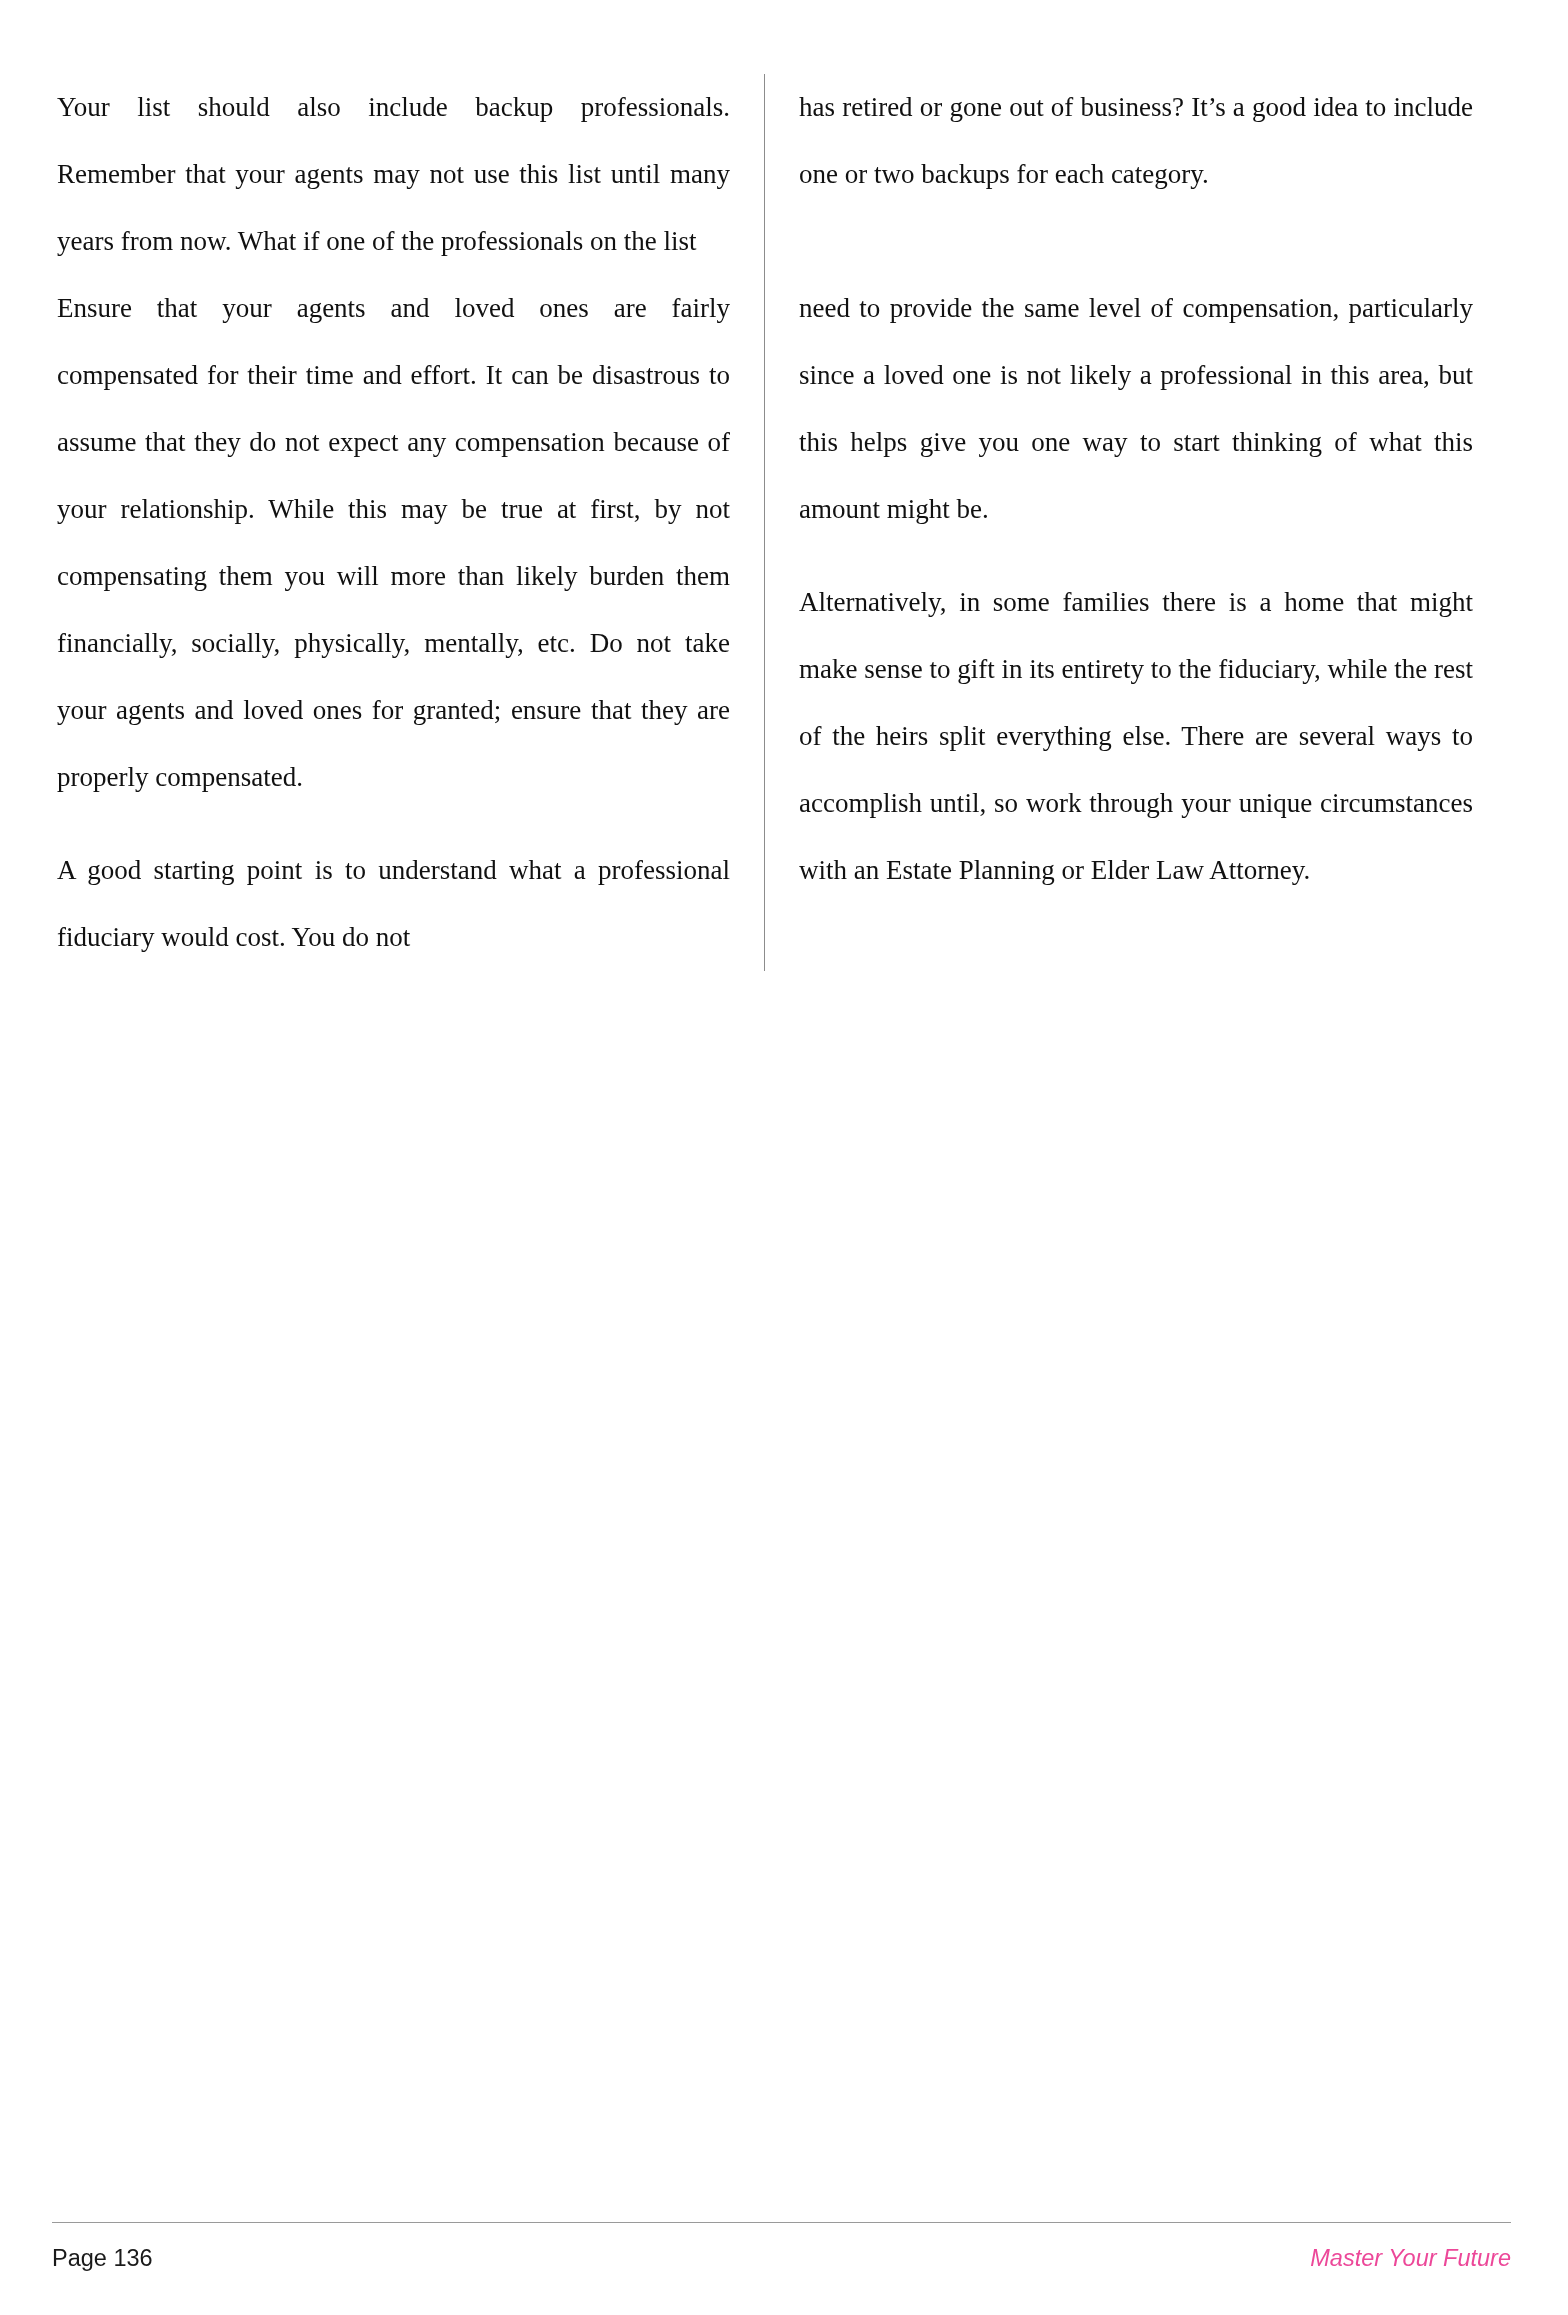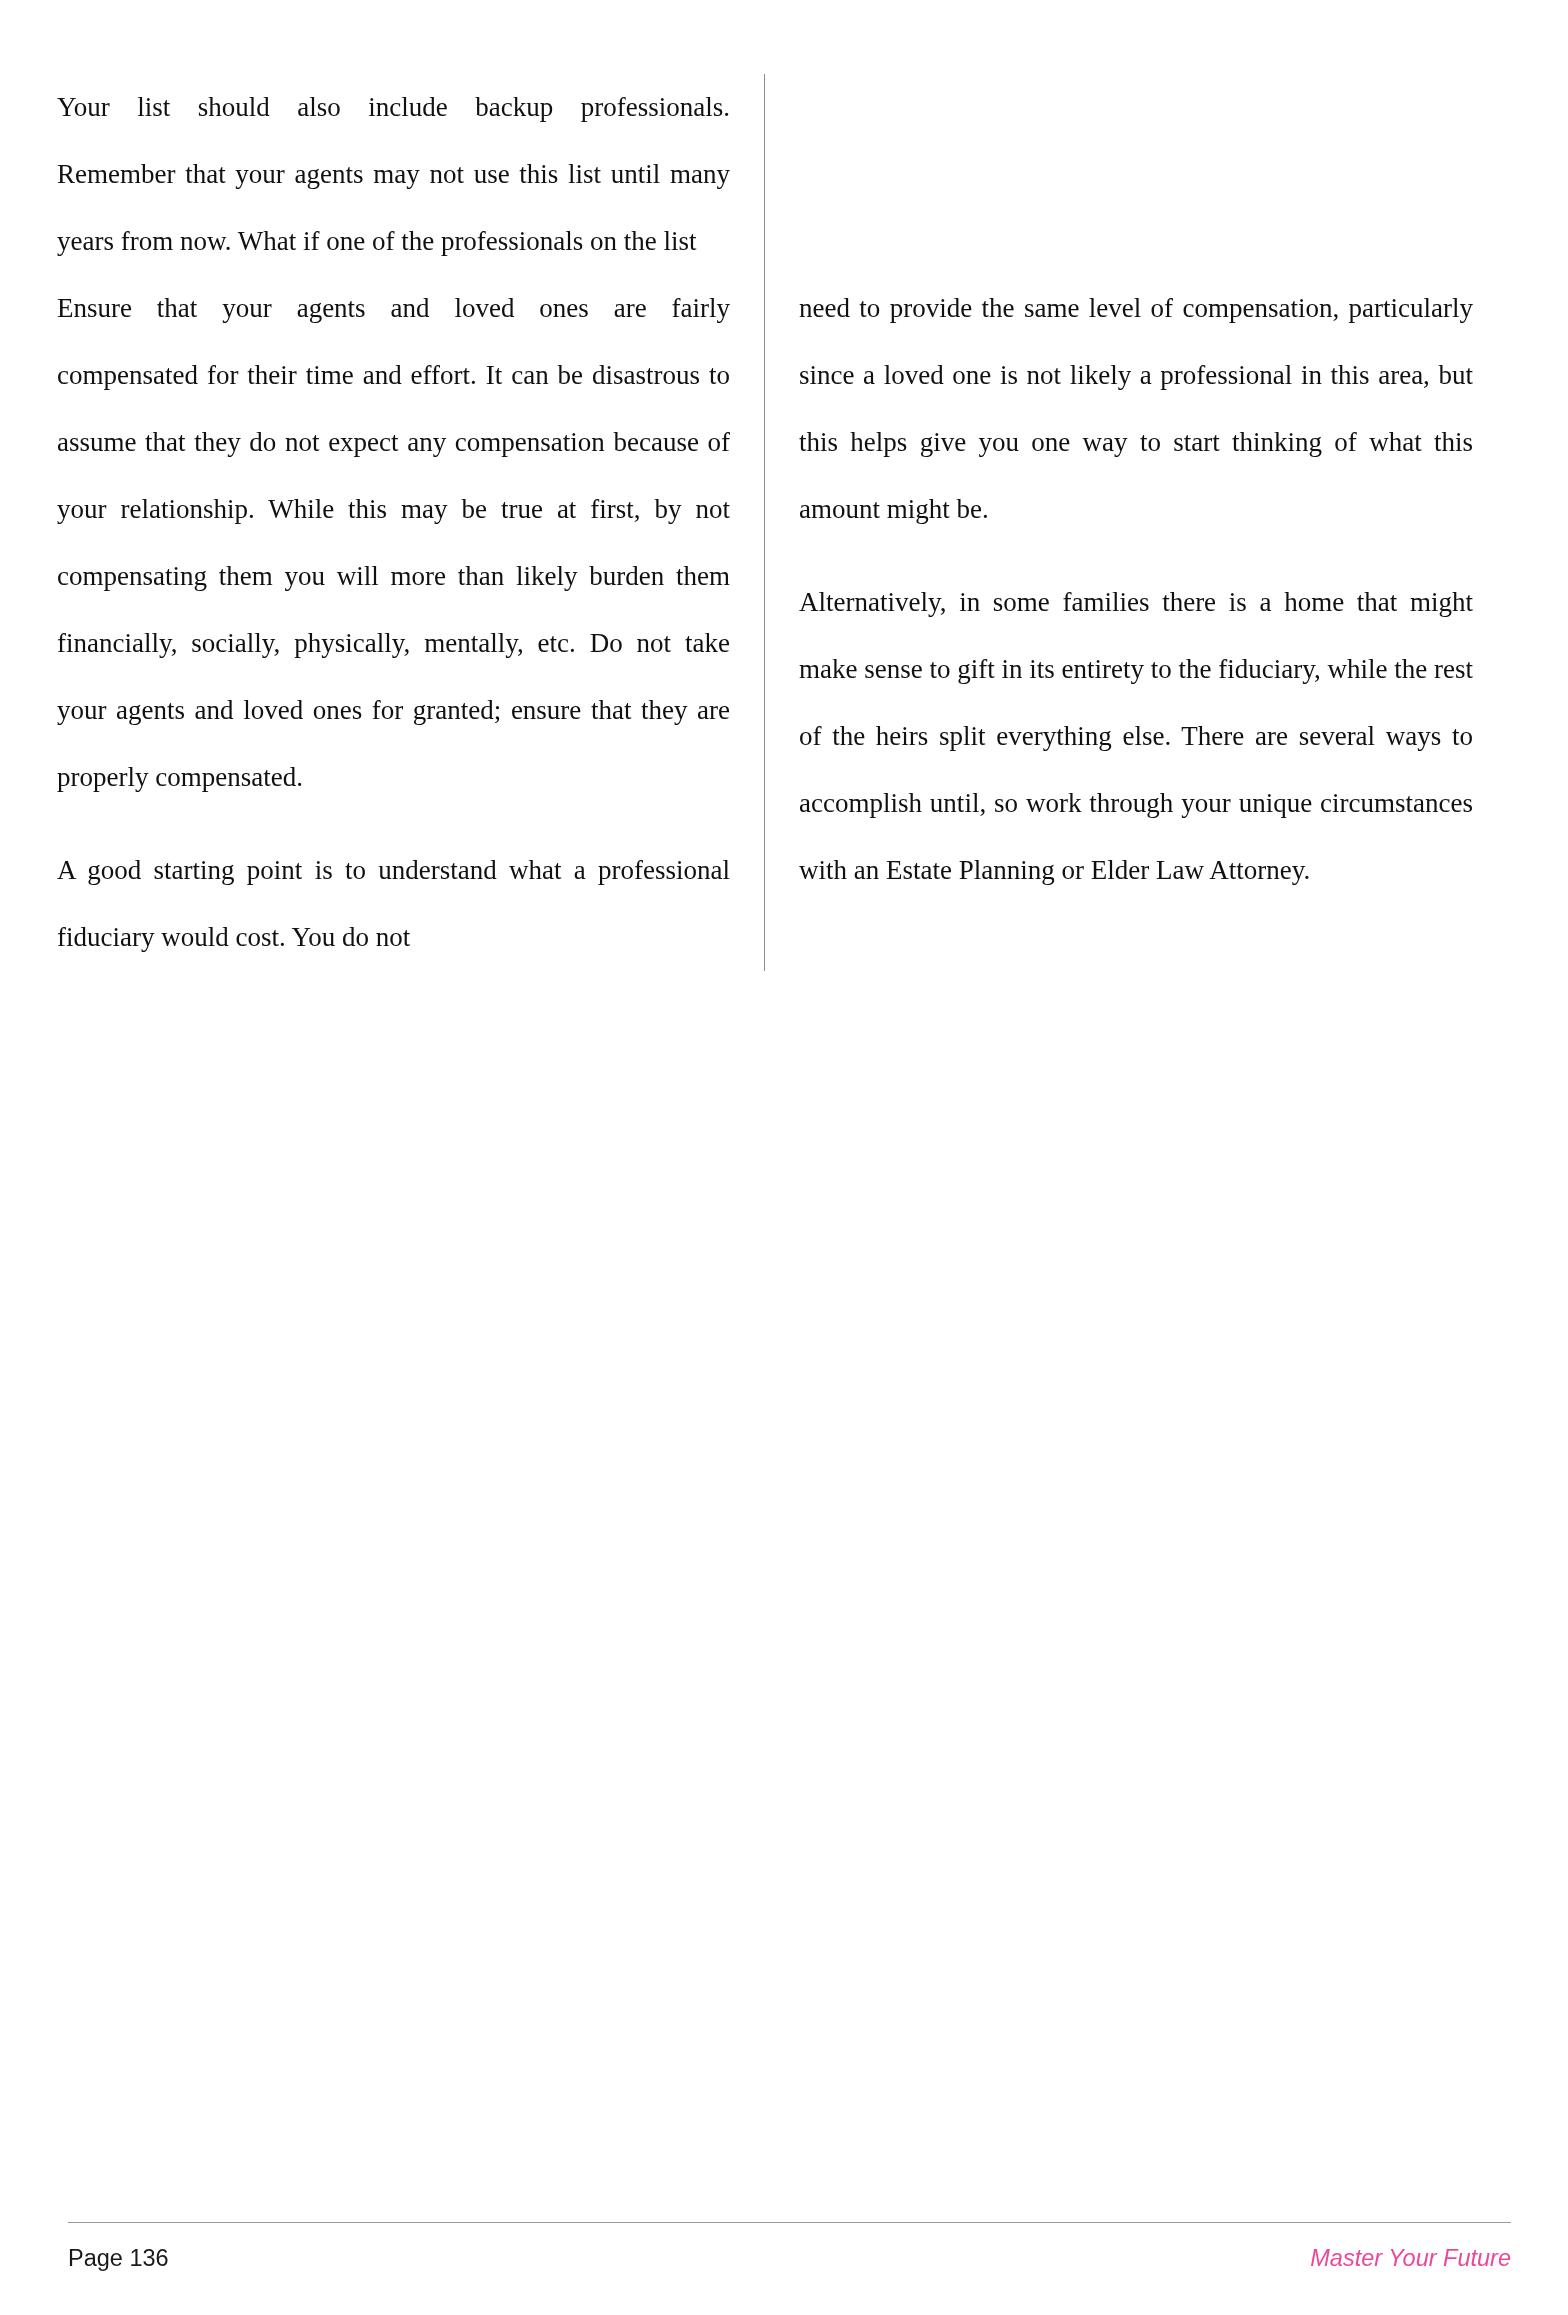--- a/index.html
+++ b/index.html
@@ -54,21 +54,21 @@
   .section-heading {
     font-size: 33px;
     font-weight: 700;
     line-height: 1.2;
     margin: 47px 0 33px 0;
     color: #0d0d0d;
     letter-spacing: 0.2px;
   }
   .footer {
     position: absolute;
-    left: 68px;
+    left: 52px;
     right: 57px;
     bottom: 43px;
     border-top: 1.5px solid #9a9a9a;
     padding-top: 21.6px;
     display: flex;
     justify-content: space-between;
     align-items: baseline;
   }
   .footer-left {
     font-family: "Liberation Sans", sans-serif;
@@ -86,20 +86,23 @@
 <body>
 
 <div class="page">
 
   <div class="content">
 
     <div class="cols">
       <div class="col col-left">
         <p class="last">Your list should also include backup professionals. Remember that your agents may not use this list until many years from now. What if one of the professionals on the list</p>
       </div>
+      <div class="col col-right">
+        <p class="last">has retired or gone out of business? It’s a good idea to include one or two backups for each category.</p>
+      </div>
     </div>
 
 
     <div class="cols">
       <div class="col col-left">
         <p>Ensure that your agents and loved ones are fairly compensated for their time and effort. It can be disastrous to assume that they do not expect any compensation because of your relationship. While this may be true at first, by not compensating them you will more than likely burden them financially, socially, physically, mentally, etc. Do not take your agents and loved ones for granted; ensure that they are properly compensated.</p>
         <p class="last">A good starting point is to understand what a professional fiduciary would cost. You do not</p>
       </div>
       <div class="col col-right">
         <p>need to provide the same level of compensation, particularly since a loved one is not likely a professional in this area, but this helps give you one way to start thinking of what this amount might be.</p>

